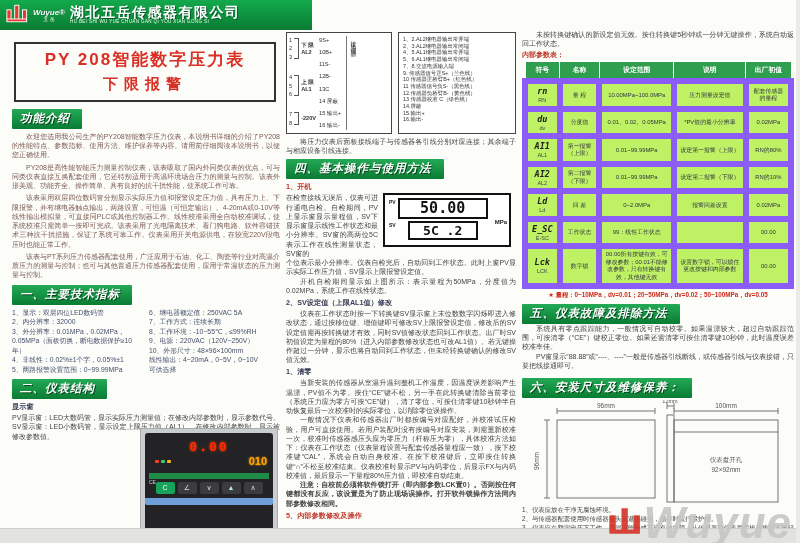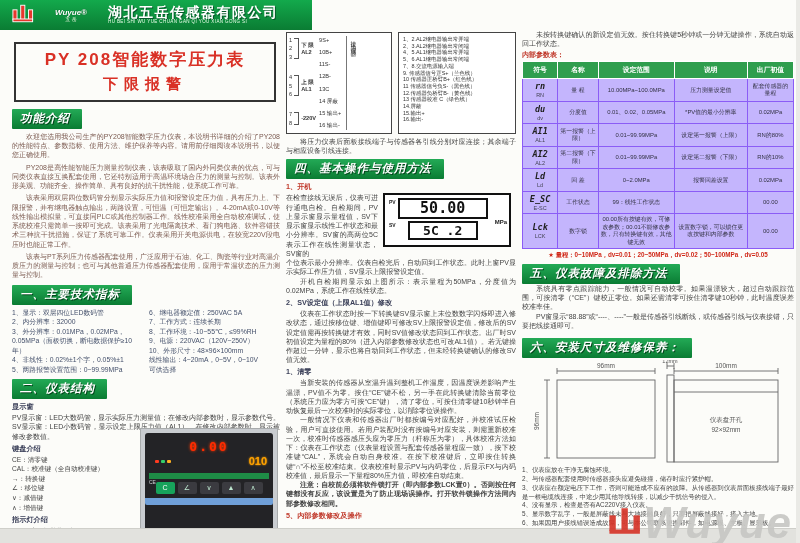--- a/index.html
+++ b/index.html
@@ -3,21 +3,21 @@
 <meta charset="utf-8">
 <style>
   html,body{margin:0;padding:0;}
   .page{position:relative;width:800px;height:543px;background:#fcfcf9;overflow:hidden;
         font-family:"Liberation Sans","DejaVu Sans",sans-serif;color:#444;}
   .edge-bottom{position:absolute;left:0;bottom:0;width:100%;height:14px;background:#e2e2de;border-top:1px solid #cfcfca;}
   .edge-right{position:absolute;right:0;top:0;width:4px;height:100%;background:#eaeae6;}
 
   
   .header{position:absolute;left:0;top:0;width:312px;height:30px;background:linear-gradient(180deg,#13a94c,#0a7c33);
-          display:flex;align-items:center;gap:21px;padding-left:12px;box-sizing:border-box;}
+          display:flex;align-items:center;gap:5px;padding-left:6px;box-sizing:border-box;}
   .logo-mark{flex:0 0 auto;}
   .brand-wrap{display:flex;flex-direction:column;align-items:center;line-height:1;}
   .brand{font-size:8px;font-weight:bold;font-style:italic;color:#fff;text-shadow:0 0 1px #064d1f;}
   .brand-cn{font-size:5px;color:#ffe;}
   .company-wrap{display:flex;flex-direction:column;line-height:1;}
   .company{font-size:14px;font-weight:bold;color:#fff;letter-spacing:1.5px;text-shadow:1px 1px 0 #06592a;text-align:center;}
   .pinyin{font-size:4.5px;color:#eaffea;letter-spacing:.4px;margin-top:1px;}
 
   
   .col{position:absolute;box-sizing:border-box;overflow:hidden;}
@@ -91,21 +91,21 @@
   .disp-box{border:2px solid #111;font-family:"DejaVu Sans Mono",monospace;font-weight:bold;color:#111;
             text-align:center;line-height:1;}
   .pvbig{font-size:15px;width:86px;padding:1px 0;}
   .svbig{font-size:13px;width:66px;padding:1px 0;margin-left:10px;}
   .disp-unit{position:absolute;right:2px;top:24px;font-size:6px;font-weight:bold;color:#222;}
 
   
   .tbl-label{color:#c0392b;font-weight:bold;font-size:7px;margin:2px 0 1px;}
   table.params{border-collapse:collapse;width:100%;border:1px solid #7fae7f;}
   table.params th{background:#2f9e4e;color:#fff;font-size:6.8px;padding:3px 1px;border:1px solid #fff;}
-  table.params td{background:#c4b5fd;font-size:5.9px;color:#334;padding:2px 2px;border:1px solid #8b5cf6;
+  table.params td{background:#bef264;font-size:5.9px;color:#334;padding:2px 2px;border:6px solid #8b5cf6;
                   text-align:center;line-height:1.25;}
   td.sym{background:#cfe6bf;}
   .sym-main{font-family:"DejaVu Sans Mono",monospace;font-weight:bold;font-style:italic;font-size:8.5px;color:#222;}
   .sym-sub{font-size:5.5px;color:#445;}
   .tbl-note{color:#d02818;font-weight:bold;font-size:6.3px;margin:2px 0 3px;text-align:center;}
 
   .dims-svg{display:block;margin:2px auto 0;}
   .maint li{font-size:6.4px;line-height:1.38;list-style:none;text-align:justify;}
   .maint{margin:2px 0 0;padding:0;}
 
@@ -167,36 +167,20 @@
         <li>线性输出：4~20mA，0~5V，0~10V</li>
         <li>可供选择</li>
       </ul>
     </div>
 
     <span class="banner">二、仪表结构</span>
     <div class="structure">
       <div class="darkhead">显示窗</div>
       <div class="t">PV显示窗：LED大数码管，显示实际压力测量值；在修改内部参数时，显示参数代号。</div>
       <div class="t">SV显示窗：LED小数码管，显示设定上限压力值（AL1）。在修改内部参数时，显示被修改参数值。</div>
-      <div class="narrow">
-        <div class="darkhead">键盘介绍</div>
-        <ul class="keys">
-          <li>CE：清零键</li>
-          <li>CAL：校准键（全自动校准键）</li>
-          <li>→：转换键</li>
-          <li>∠：移位键</li>
-          <li>∨：减值键</li>
-          <li>∧：增值键</li>
-        </ul>
-        <div class="darkhead">指示灯介绍</div>
-        <ul class="leds">
-          <li>AL1—上限报警指示灯</li>
-
-        </ul>
-      </div>
 
       <div class="panel-photo">
         <div class="pp-bezel">
           <div class="pp-pv">0.00</div>
           <span class="pp-ce">CE</span>
           <div class="pp-mid">
             <span class="pp-dots">
                 <i class="d-r"></i>
                 <i class="d-g"></i>
                 <i class="d-y"></i>

